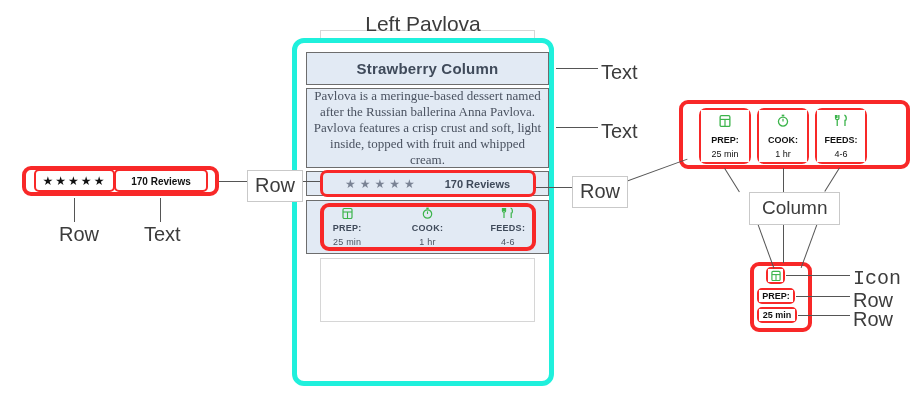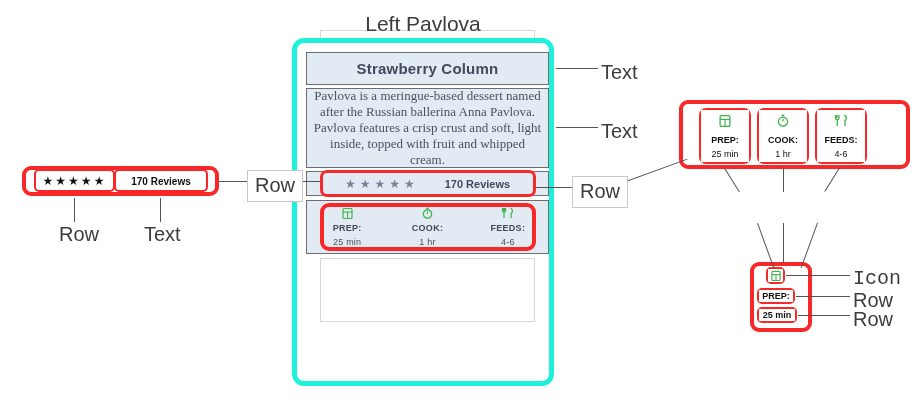--- a/index.html
+++ b/index.html
@@ -270,20 +270,21 @@
         </svg>
     </span>
     <span class="cap">FEEDS:</span>
     <span class="val">4-6</span>
   </div>
 
   <div class="diag" style="left:725px;top:168px;width:28px;transform:rotate(58deg);"></div>
   <div class="line vline" style="left:783px;top:168px;height:24px;"></div>
   <div class="diag" style="left:840px;top:168px;width:28px;transform:rotate(122deg);"></div>
 
+  <div class="lbl" style="left:749px;top:192px;padding:5px 12px 7px 12px;font-size:19px;">Column</div>
 
   <div class="diag" style="left:758px;top:223px;width:48px;transform:rotate(70deg);"></div>
   <div class="line vline" style="left:783px;top:223px;height:40px;"></div>
   <div class="diag" style="left:818px;top:223px;width:48px;transform:rotate(110deg);"></div>
 
   <div class="redbox" id="detail-callout"></div>
 
   <div class="redbox tiny" style="left:766px;top:267px;width:19px;height:17px;"></div>
   <div class="detail-item" style="left:768px;top:269px;width:15px;height:13px;">
     <svg width="10" height="11" viewBox="0 0 11 12">

